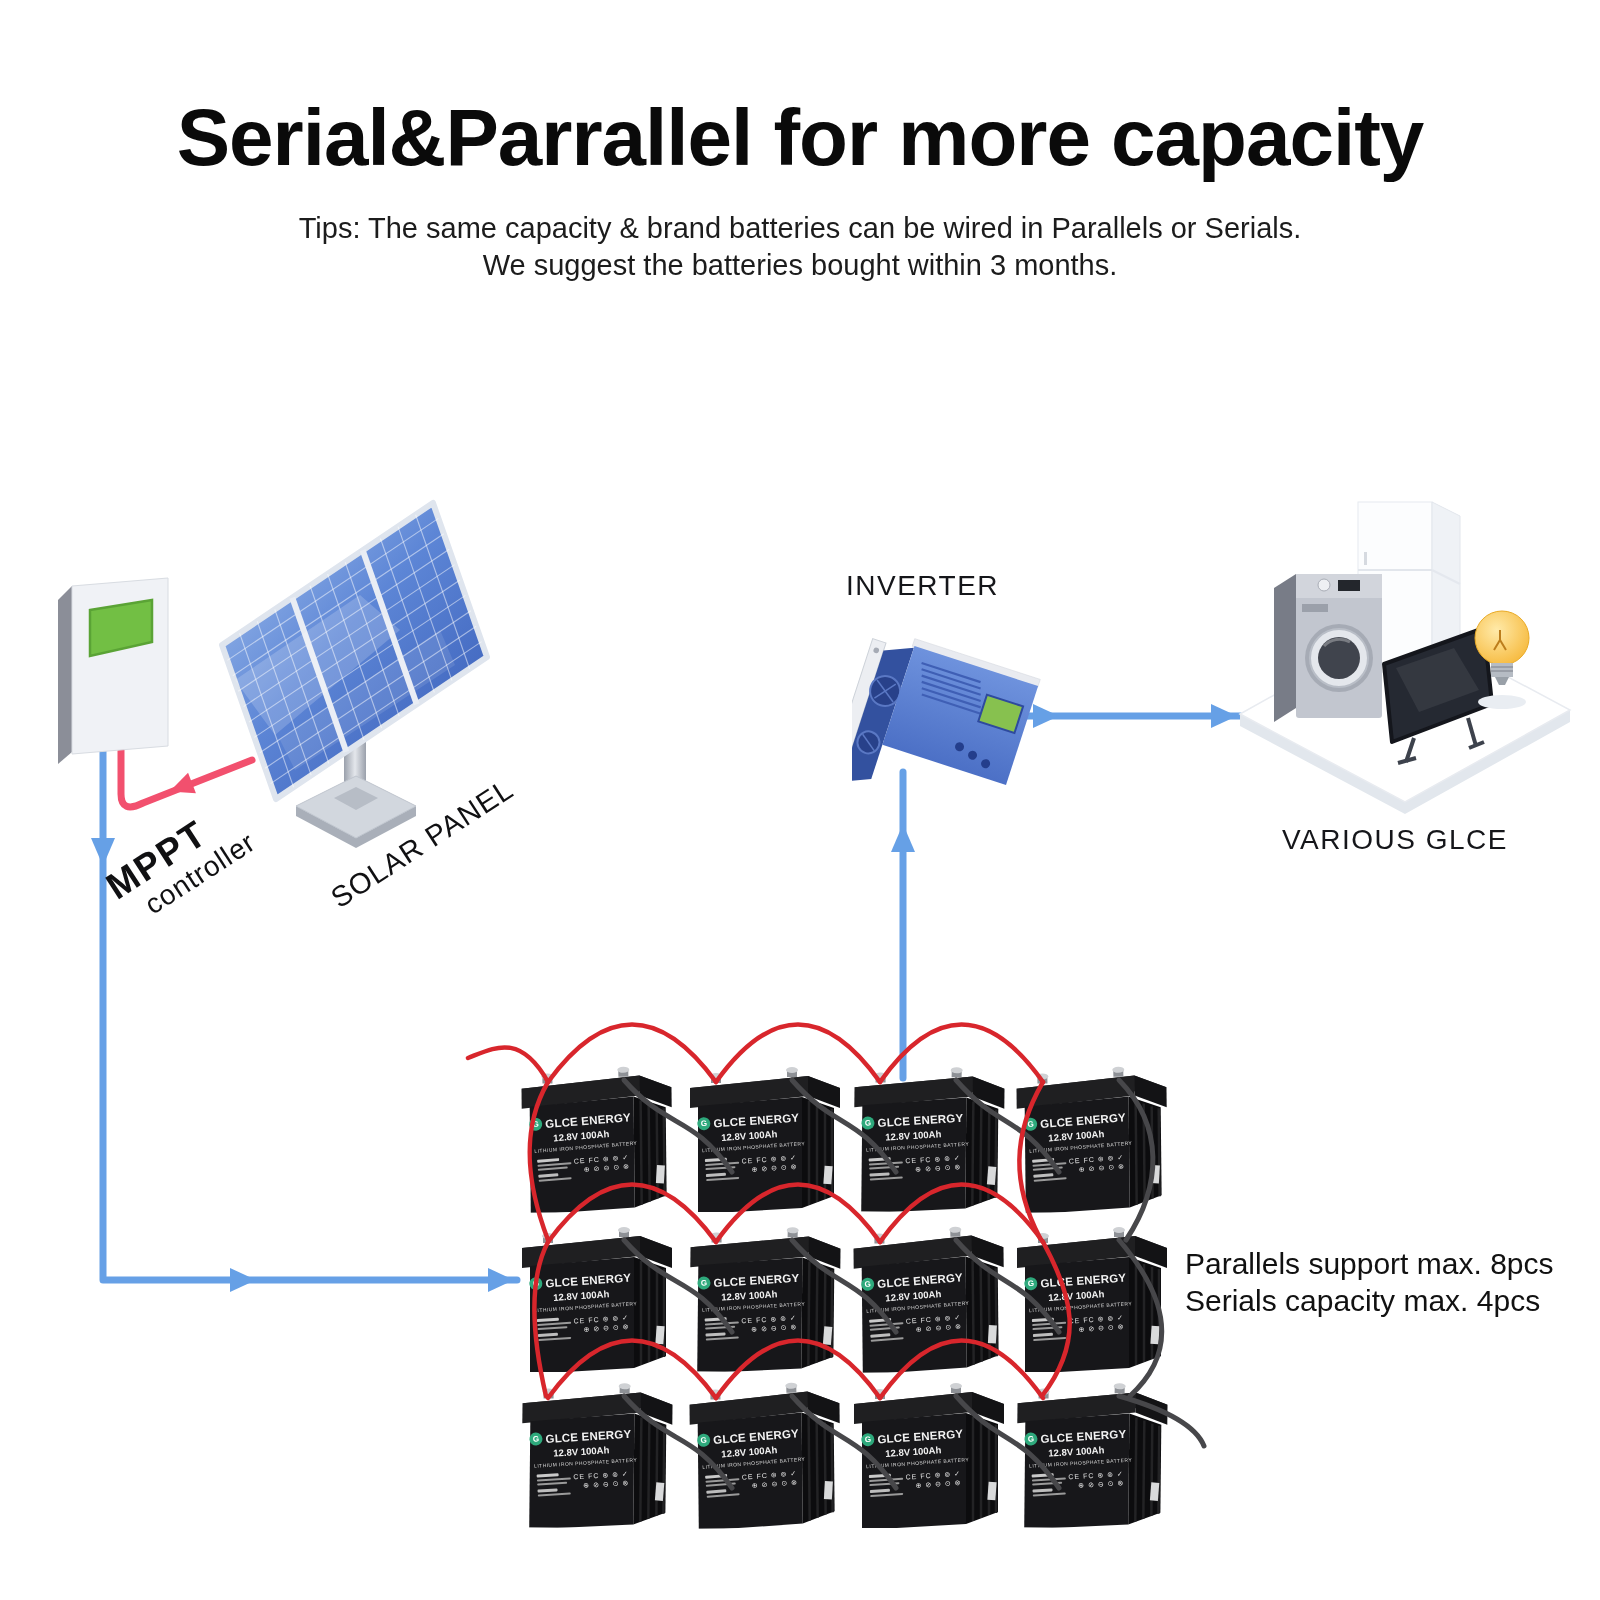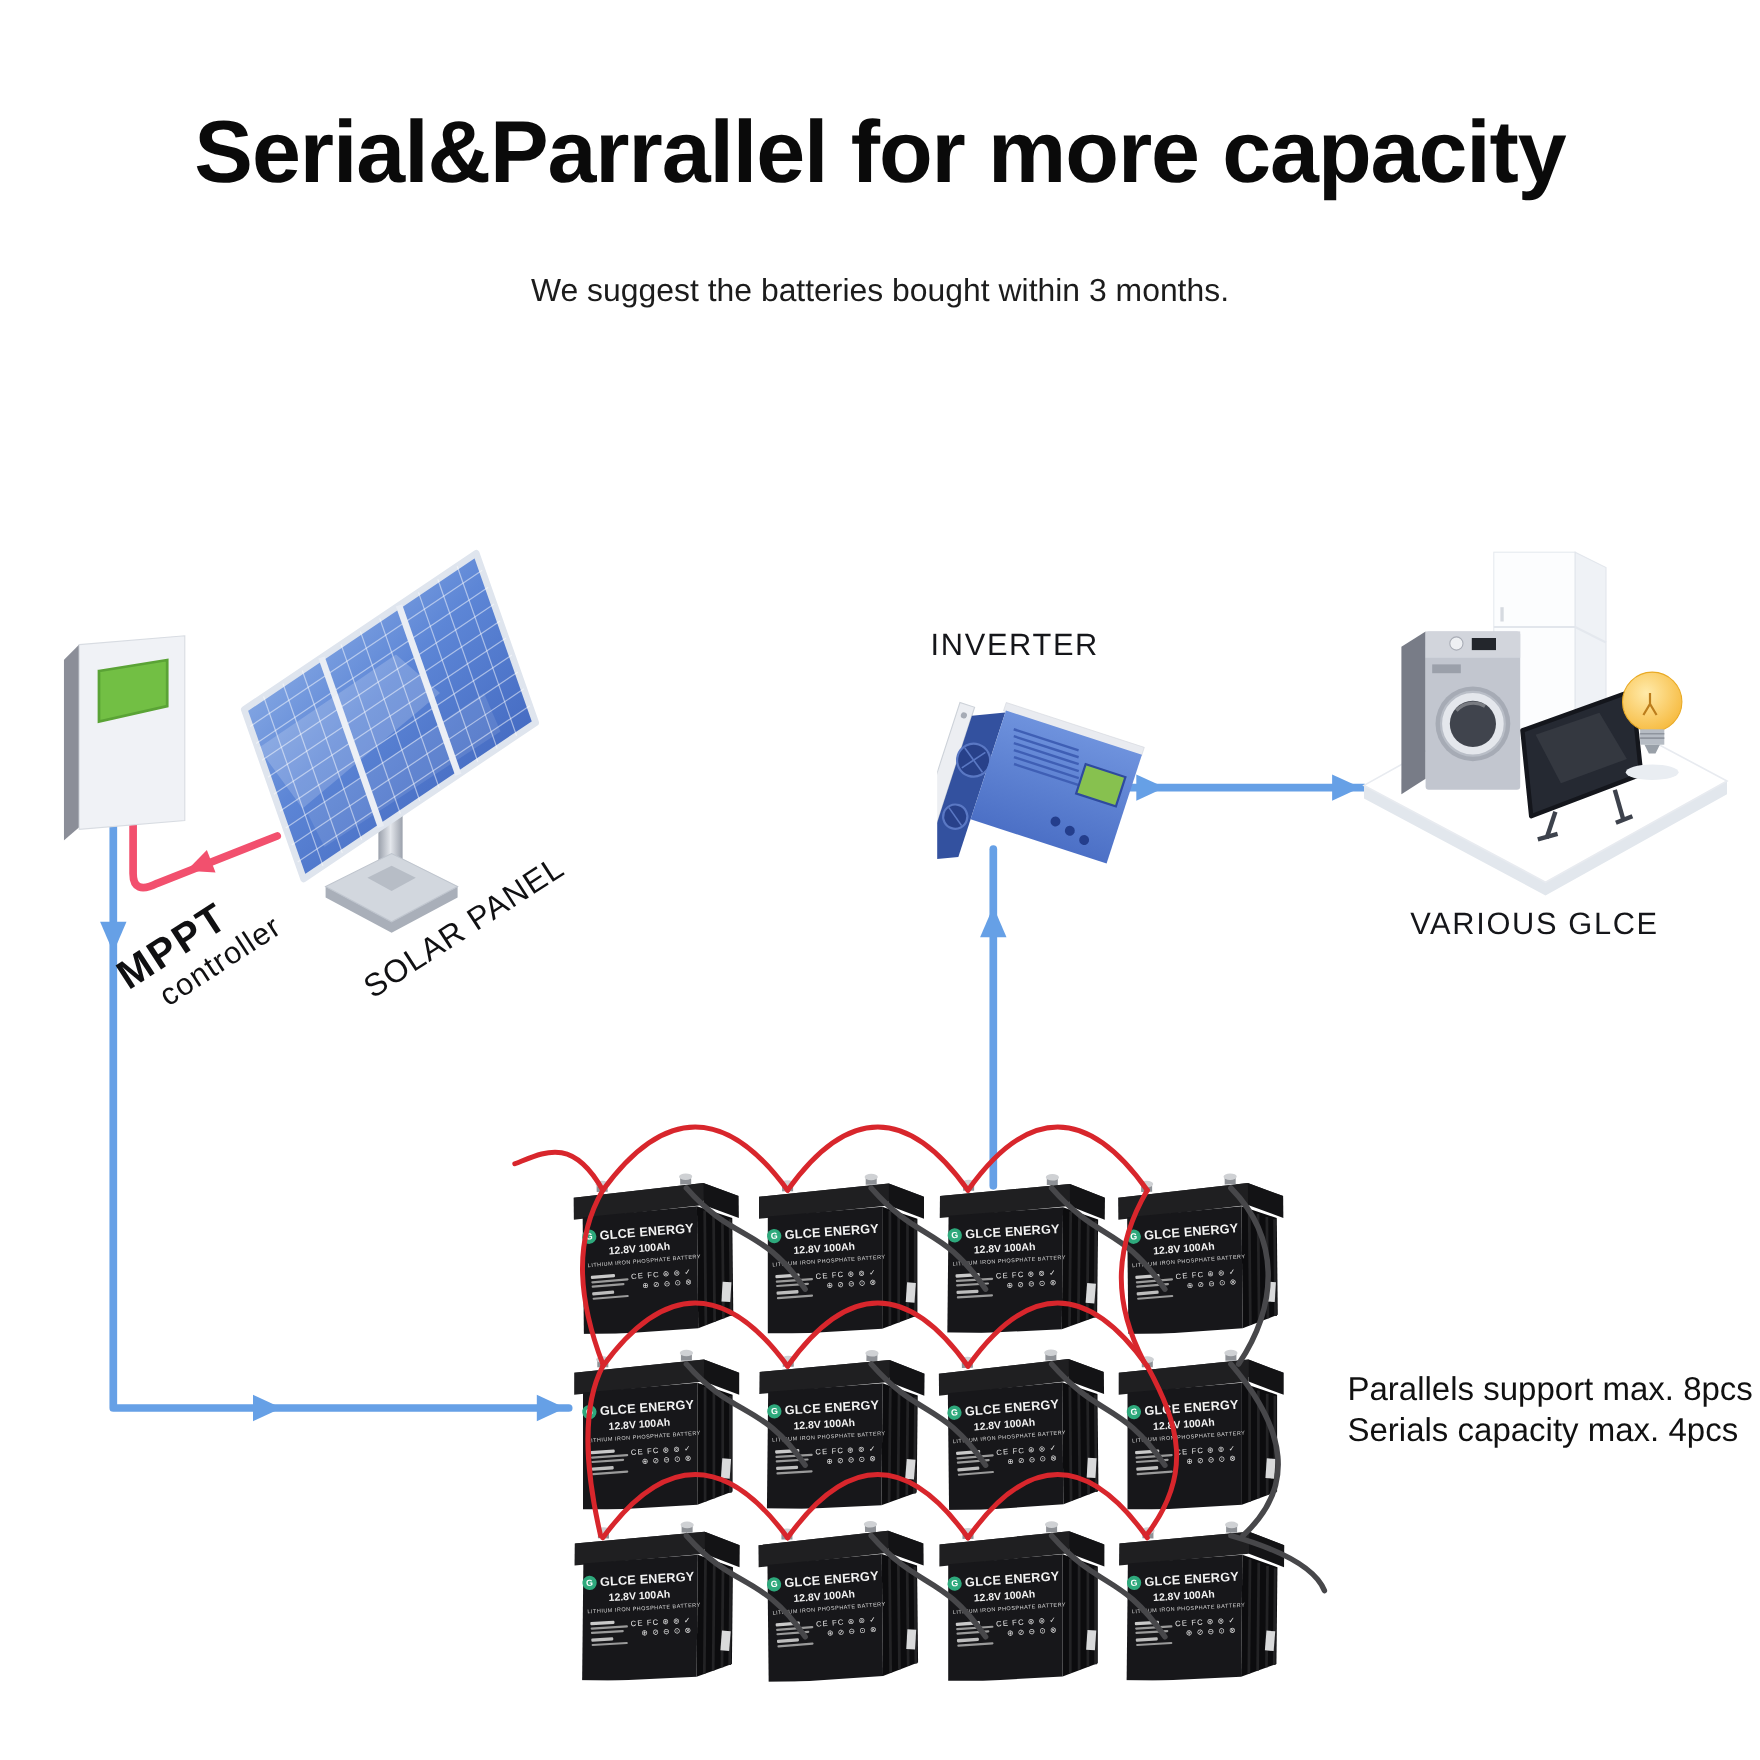--- a/index.html
+++ b/index.html
@@ -23,21 +23,21 @@
   .wblk{stroke:var(--wblk);stroke-width:5;fill:none;stroke-linecap:round;}
   
   .rlabel{position:absolute;color:#101012;transform:rotate(-33deg);z-index:6;white-space:nowrap;}
   .mppt-label{left:104px;top:818px;width:180px;transform-origin:center;}
   .mppt-l1{font-size:37px;font-weight:bold;letter-spacing:2px;}
   .mppt-l2{font-size:28px;margin-left:22px;margin-top:-2px;letter-spacing:1px;}
   .solar-label{left:318px;top:830px;width:200px;transform-origin:center;font-size:29px;letter-spacing:1px;}
   .plain-label{position:absolute;color:#15161a;font-size:28px;letter-spacing:1.5px;z-index:6;white-space:nowrap;}
   .inverter-label{left:846px;top:570px;}
   .loads-label{left:1282px;top:824px;}
-  .note{position:absolute;left:1185px;top:1245px;font-size:30px;line-height:37px;color:#111;z-index:6;white-space:nowrap;margin-left:40px;}
+  .note{position:absolute;left:1185px;top:1245px;font-size:30px;line-height:37px;color:#111;z-index:6;white-space:nowrap;}
   
   .battery{position:absolute;width:158px;height:150px;}
   .battery svg{position:absolute;left:0;top:0;}
   .bat-label{position:absolute;left:16px;top:52px;width:96px;transform:rotate(-4deg);
              text-align:center;color:#f2f2f2;}
   .bat-brand{display:flex;align-items:center;justify-content:center;gap:3px;}
   .bat-logo{display:inline-block;width:13px;height:13px;border-radius:50%;background:var(--logo-green);
             color:#fff;font-size:8px;font-weight:bold;line-height:13px;text-align:center;flex:0 0 auto;}
   .bat-name{font-size:11.5px;font-weight:bold;letter-spacing:.2px;white-space:nowrap;}
   .bat-spec{font-size:9.5px;font-weight:bold;margin-top:3px;}
@@ -52,20 +52,21 @@
   .bat-fineprint i:nth-child(5){width:33px;}
   .bat-certs{font-size:7px;line-height:9px;letter-spacing:1px;color:#e3e3e3;text-align:right;white-space:nowrap;}
   .wm{font-style:italic;}
 </style>
 </head>
 <body>
 
 <div class="stage">
 
   <div class="title">Serial&amp;Parrallel for more capacity</div>
+  <div class="tips tips1">Tips: The same capacity &amp; brand batteries can be wired in Parallels or Serials.</div>
   <div class="tips tips2">We suggest the batteries bought within 3 months.</div>
 
   <svg id="underlay" class="lay" viewBox="0 0 1600 1600">
     <path class="wblue" d="M103,740 V1280 H517"></path>
     <polygon class="ablue" points="91,838 115,838 103,866"></polygon>
     <polygon class="ablue" points="230,1268 230,1292 256,1280"></polygon>
     <polygon class="ablue" points="488,1268 488,1292 514,1280"></polygon>
     <path class="wblue" d="M903,1078 V772"></path>
     <polygon class="ablue" points="891,852 915,852 903,824"></polygon>
     <path class="wblue" d="M993,716 H1240"></path>

